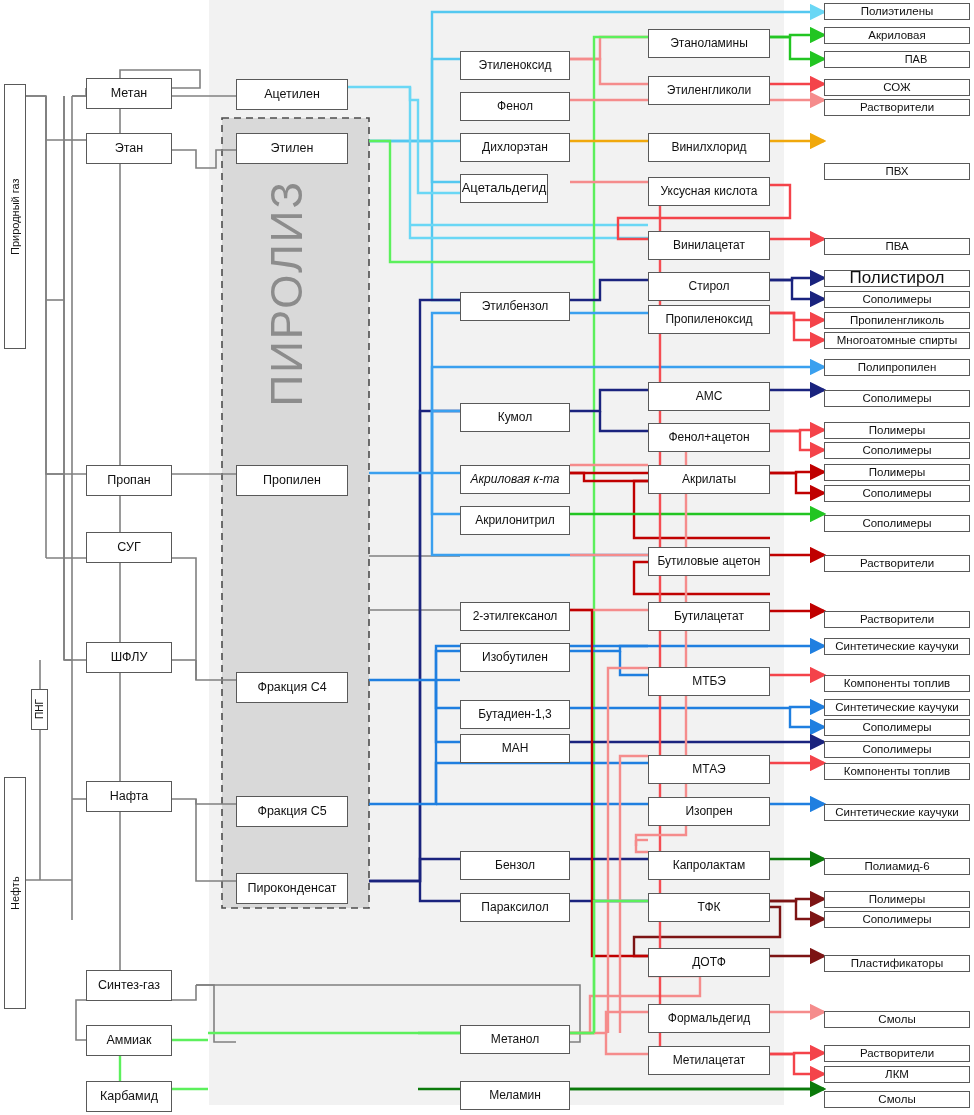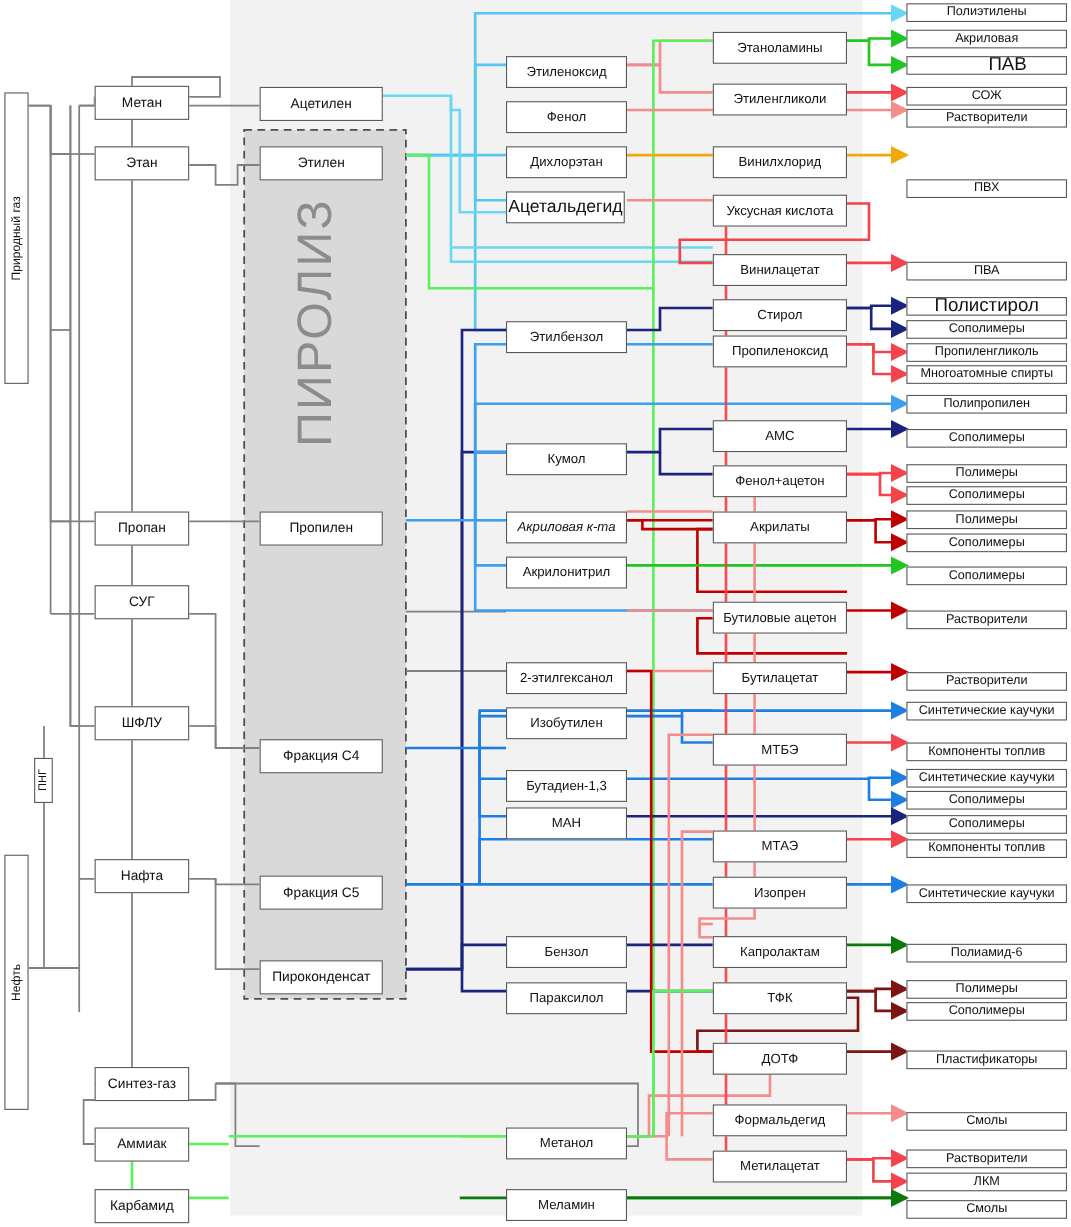--- a/index.html
+++ b/index.html
@@ -286,21 +286,21 @@
       <div class="nodebox" style="left: 86px; top: 1081px; width: 86px; height: 31px; font-size: 12.5px;">Карбамид</div>
       <div class="nodebox" style="left: 236px; top: 79px; width: 112px; height: 31px; font-size: 12.5px;">Ацетилен</div>
       <div class="nodebox" style="left: 236px; top: 133px; width: 112px; height: 31px; font-size: 12.5px;">Этилен</div>
       <div class="nodebox" style="left: 236px; top: 465px; width: 112px; height: 31px; font-size: 12.5px;">Пропилен</div>
       <div class="nodebox" style="left: 236px; top: 672px; width: 112px; height: 31px; font-size: 12.5px;">Фракция С4</div>
       <div class="nodebox" style="left: 236px; top: 796px; width: 112px; height: 31px; font-size: 12.5px;">Фракция С5</div>
       <div class="nodebox" style="left: 236px; top: 873px; width: 112px; height: 31px; font-size: 12.5px;">Пироконденсат</div>
       <div class="nodebox" style="left: 460px; top: 51px; width: 110px; height: 29px; font-size: 12px;">Этиленоксид</div>
       <div class="nodebox" style="left: 460px; top: 92px; width: 110px; height: 29px; font-size: 12px;">Фенол</div>
       <div class="nodebox" style="left: 460px; top: 133px; width: 110px; height: 29px; font-size: 12px;">Дихлорэтан</div>
-      <div class="nodebox" style="left: 460px; top: 174px; width: 108px; height: 29px; font-size: 16px;">Ацетальдегид</div>
+      <div class="nodebox" style="left: 460px; top: 174px; width: 88px; height: 29px; font-size: 13px;">Ацетальдегид</div>
       <div class="nodebox" style="left: 460px; top: 292px; width: 110px; height: 29px; font-size: 12px;">Этилбензол</div>
       <div class="nodebox" style="left: 460px; top: 403px; width: 110px; height: 29px; font-size: 12px;">Кумол</div>
       <div class="nodebox" style="left: 460px; top: 465px; width: 110px; height: 29px; font-size: 12px; font-style: italic;">Акриловая к-та</div>
       <div class="nodebox" style="left: 460px; top: 506px; width: 110px; height: 29px; font-size: 12px;">Акрилонитрил</div>
       <div class="nodebox" style="left: 460px; top: 602px; width: 110px; height: 29px; font-size: 12px;">2-этилгексанол</div>
       <div class="nodebox" style="left: 460px; top: 643px; width: 110px; height: 29px; font-size: 12px;">Изобутилен</div>
       <div class="nodebox" style="left: 460px; top: 700px; width: 110px; height: 29px; font-size: 12px;">Бутадиен-1,3</div>
       <div class="nodebox" style="left: 460px; top: 734px; width: 110px; height: 29px; font-size: 12px;">МАН</div>
       <div class="nodebox" style="left: 460px; top: 851px; width: 110px; height: 29px; font-size: 12px; text-align: right;">Бензол</div>
       <div class="nodebox" style="left: 460px; top: 893px; width: 110px; height: 29px; font-size: 12px;">Параксилол</div>
@@ -321,21 +321,21 @@
       <div class="nodebox" style="left: 648px; top: 667px; width: 122px; height: 29px; font-size: 12px;">МТБЭ</div>
       <div class="nodebox" style="left: 648px; top: 755px; width: 122px; height: 29px; font-size: 12px;">МТАЭ</div>
       <div class="nodebox" style="left: 648px; top: 797px; width: 122px; height: 29px; font-size: 12px;">Изопрен</div>
       <div class="nodebox" style="left: 648px; top: 851px; width: 122px; height: 29px; font-size: 12px;">Капролактам</div>
       <div class="nodebox" style="left: 648px; top: 893px; width: 122px; height: 29px; font-size: 12px;">ТФК</div>
       <div class="nodebox" style="left: 648px; top: 948px; width: 122px; height: 29px; font-size: 12px;">ДОТФ</div>
       <div class="nodebox" style="left: 648px; top: 1004px; width: 122px; height: 29px; font-size: 12px;">Формальдегид</div>
       <div class="nodebox" style="left: 648px; top: 1046px; width: 122px; height: 29px; font-size: 12px;">Метилацетат</div>
       <div class="nodebox" style="left: 824px; top: 3px; width: 146px; height: 17px; font-size: 11.5px; border-width: 1.4px;">Полиэтилены</div>
       <div class="nodebox" style="left: 824px; top: 27px; width: 146px; height: 17px; font-size: 11.5px; border-width: 1.4px;">Акриловая</div>
-      <div class="nodebox" style="left: 824px; top: 51px; width: 146px; height: 17px; font-size: 17px; border-width: 1.4px; padding-left: 38px;">ПАВ</div>
+      <div class="nodebox" style="left: 824px; top: 51px; width: 146px; height: 17px; font-size: 11px; border-width: 1.4px; padding-left: 38px;">ПАВ</div>
       <div class="nodebox" style="left: 824px; top: 79px; width: 146px; height: 17px; font-size: 11.5px; border-width: 1.4px;">СОЖ</div>
       <div class="nodebox" style="left: 824px; top: 99px; width: 146px; height: 17px; font-size: 11.5px; border-width: 1.4px;">Растворители</div>
       <div class="nodebox" style="left: 824px; top: 140px; width: 146px; height: 17px; font-size: 11.5px; border-width: 1.4px; margin-top: 23px;">ПВХ</div>
       <div class="nodebox" style="left: 824px; top: 238px; width: 146px; height: 17px; font-size: 11.5px; border-width: 1.4px;">ПВА</div>
       <div class="nodebox" style="left: 824px; top: 270px; width: 146px; height: 17px; font-size: 17px; border-width: 1.4px;">Полистирол</div>
       <div class="nodebox" style="left: 824px; top: 291px; width: 146px; height: 17px; font-size: 11.5px; border-width: 1.4px;">Сополимеры</div>
       <div class="nodebox" style="left: 824px; top: 312px; width: 146px; height: 17px; font-size: 11.5px; border-width: 1.4px;">Пропиленгликоль</div>
       <div class="nodebox" style="left: 824px; top: 332px; width: 146px; height: 17px; font-size: 11.5px; border-width: 1.4px;">Многоатомные спирты</div>
       <div class="nodebox" style="left: 824px; top: 359px; width: 146px; height: 17px; font-size: 11.5px; border-width: 1.4px;">Полипропилен</div>
       <div class="nodebox" style="left: 824px; top: 390px; width: 146px; height: 17px; font-size: 11.5px; border-width: 1.4px;">Сополимеры</div>

